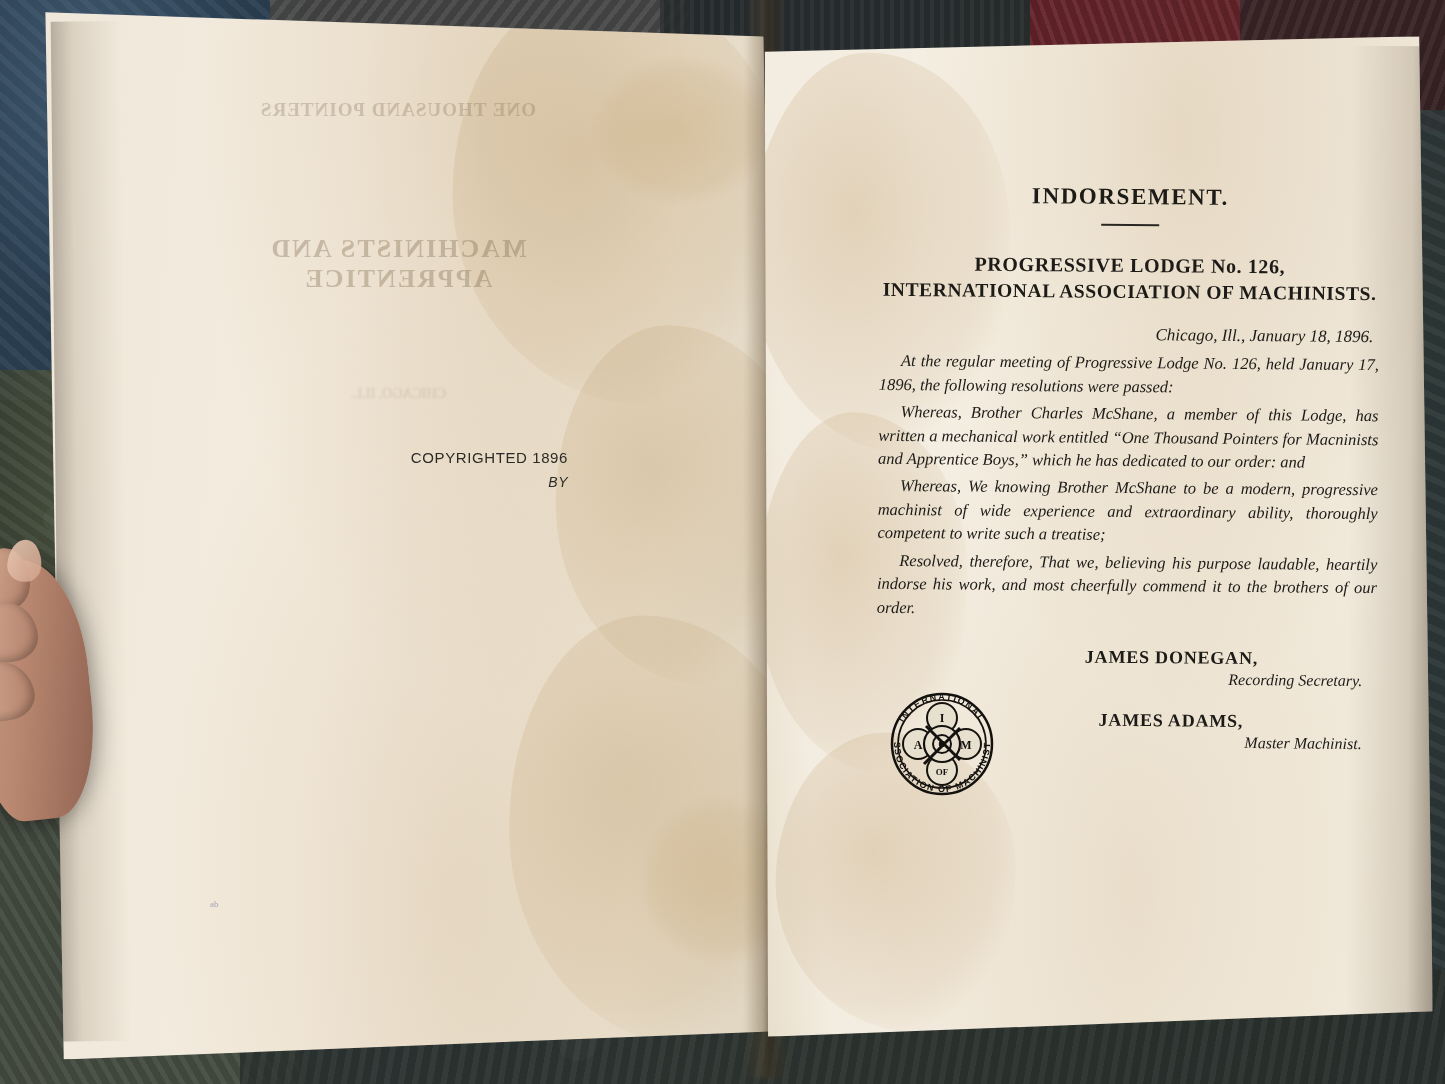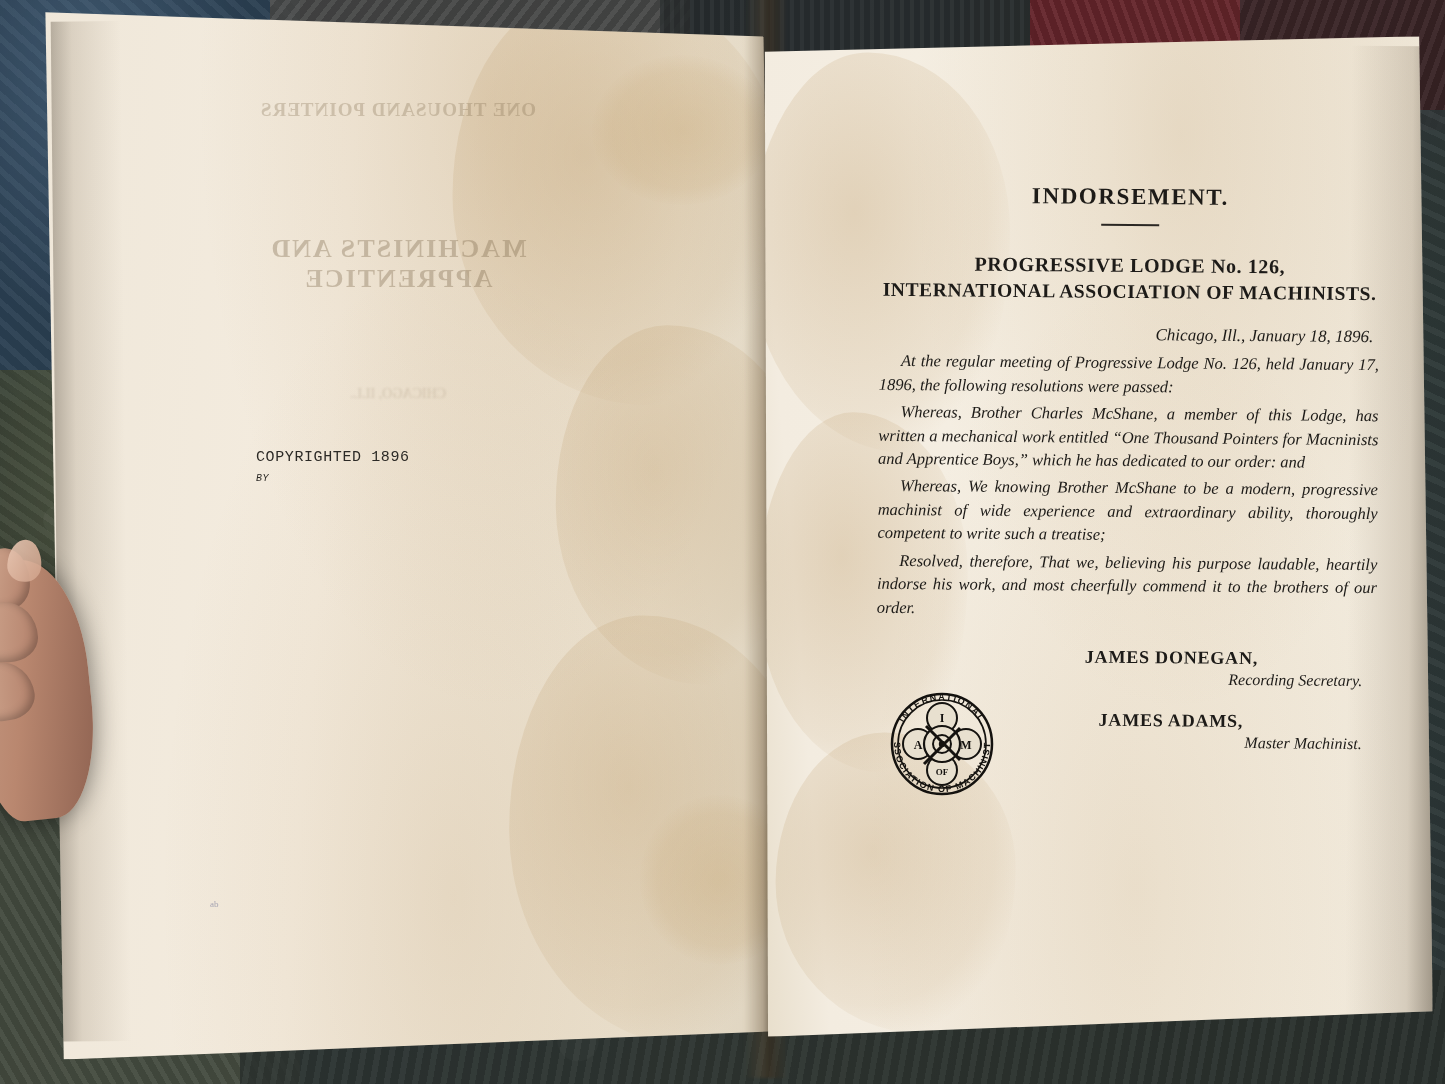--- a/index.html
+++ b/index.html
@@ -231,30 +231,30 @@
     top: 392px;
     width: 260px;
     text-align: center;
     color: rgba(130,110,80,.22);
     font-size: 14px;
     transform: scaleX(-1);
     filter: blur(.8px);
   }
   .copyright-block {
     position: absolute;
-    left: 238px;
+    left: 250px;
     top: 452px;
     width: 300px;
-    text-align: left;
+    text-align: right;
     color: #2c2a26;
-    font-family: Liberation Mono, monospace;
+    font-family: Liberation Sans, sans-serif;
     line-height: 1.65;
   }
   .copyright-block .cline1 { font-size: 15px; letter-spacing: .6px; }
-  .copyright-block .cline2 { font-size: 10px; font-style: italic; letter-spacing: .5px; }
+  .copyright-block .cline2 { font-size: 14px; font-style: italic; letter-spacing: .5px; }
   .copyright-block .cline3 { font-size: 15px; letter-spacing: .6px; }
 
   .pencil-mark {
     position: absolute;
     left: 192px;
     top: 905px;
     width: 30px;
     height: 9px;
     color: rgba(90,95,140,.5);
     font-size: 9px;

